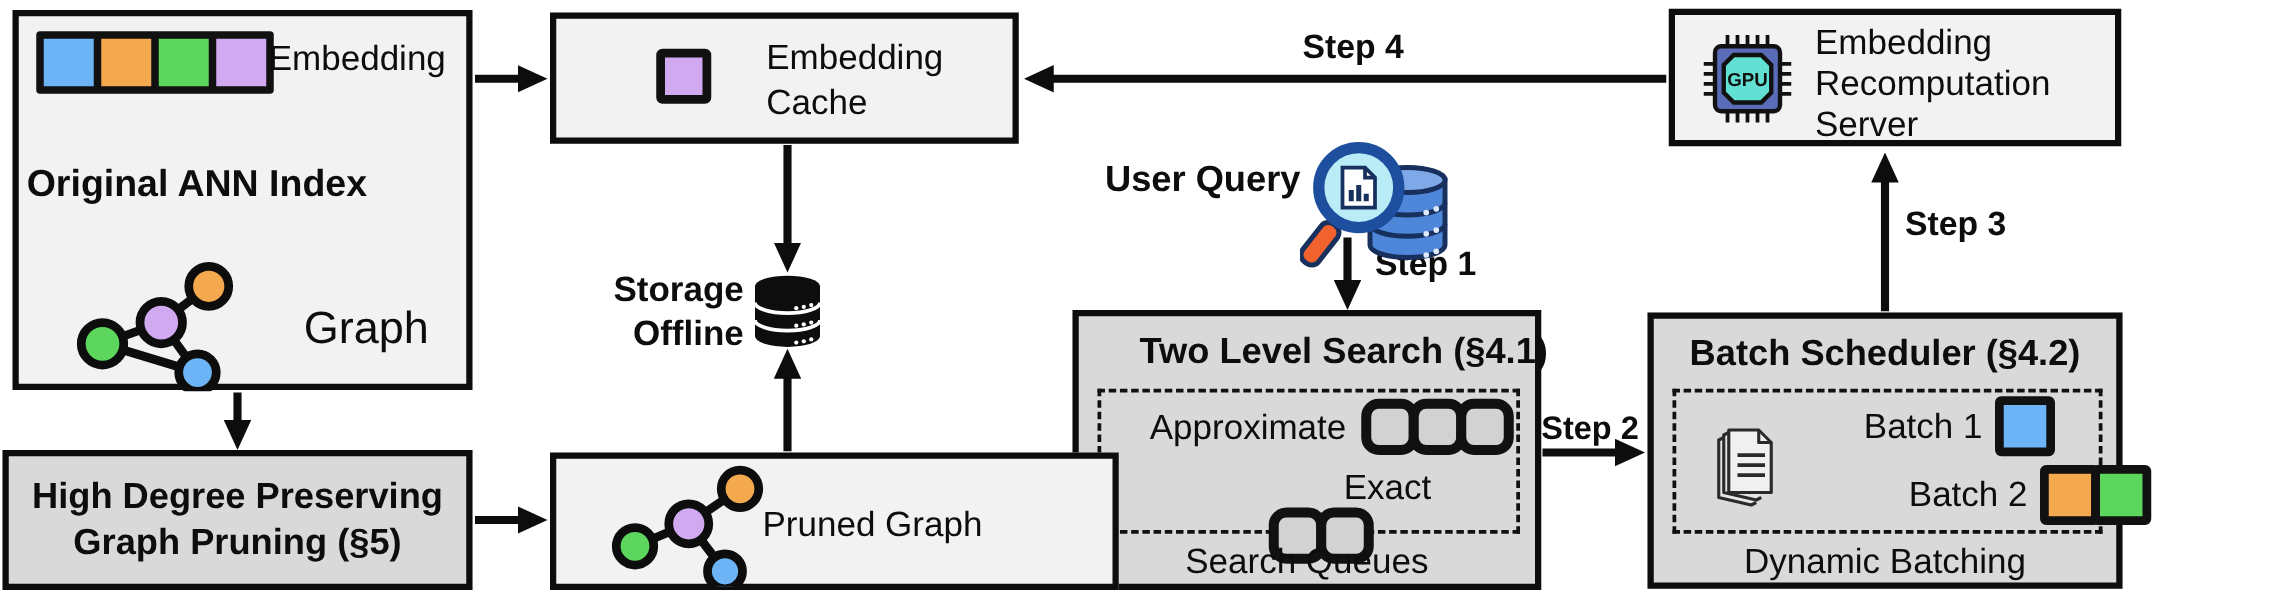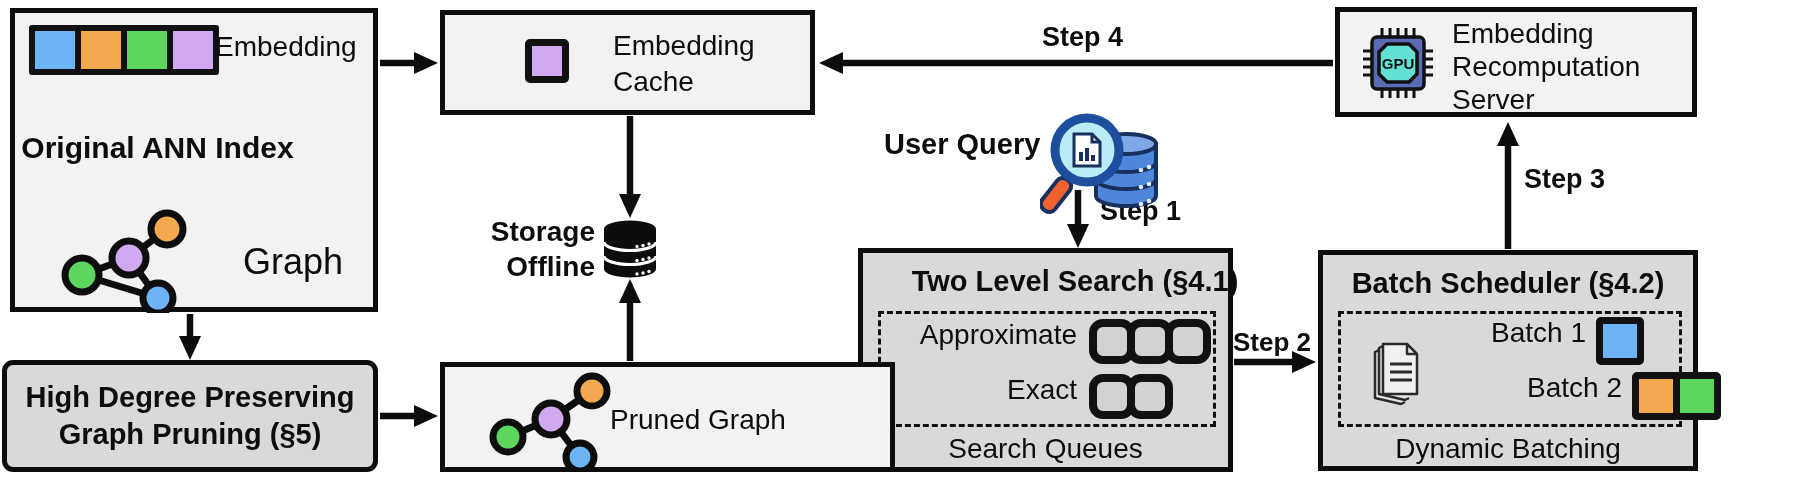--- a/index.html
+++ b/index.html
@@ -20,21 +20,21 @@
   .emb-cell{width:40px;height:38px;}
 
   
   .sq{box-sizing:border-box;border:7px solid #111;border-radius:5px;}
 
   
   .qsq{width:46px;height:45px;box-sizing:border-box;border:8px solid #111;border-radius:14px;background:#d2d2d2;margin-right:-8px;}
 
   .dashed{position:absolute;border:3.5px dashed #111;box-sizing:border-box;}
 
-  .row{display:flex;}
+  .row{display:flex;align-items:center;}
 
   svg.overlay{position:absolute;left:0;top:0;width:1817px;height:481px;pointer-events:none;}
   .icon-abs{position:absolute;}
 </style>
 </head>
 <body>
 
 <div class="canvas">
 
   <svg class="overlay">
@@ -153,21 +153,21 @@
     <div class="t bold center" style="left:0;top:12px;width:424px;font-size:29px;">Two Level Search (§4.1)</div>
     <div class="dashed" style="left:15px;top:58px;width:338px;height:116px;">
       <div class="row" style="position:absolute;left:0;top:5px;width:100%;">
         <div class="right" style="width:196px;font-size:28px;">Approximate</div>
         <div class="row" style="margin-left:12px;">
           <div class="qsq"></div>
           <div class="qsq"></div>
           <div class="qsq"></div>
         </div>
       </div>
-      <div class="row" style="position:absolute;left:0;top:60px;width:100%;">
+      <div class="row" style="position:absolute;left:0;top:60px;width:100%;flex-direction:column;">
         <div class="right" style="width:196px;font-size:28px;">Exact</div>
         <div class="row" style="margin-left:12px;">
           <div class="qsq"></div>
           <div class="qsq"></div>
         </div>
       </div>
     </div>
     <div class="t center" style="left:0;top:180px;width:365px;font-size:28px;">Search Queues</div>
   </div>
 
@@ -230,21 +230,21 @@
       <path d="M27,19 h22 l8,8 v22 l-8,8 h-22 l-8,-8 v-22 Z" fill="#63e0d4" stroke="#111" stroke-width="3.5"></path>
       <text x="38" y="44" text-anchor="middle" font-size="15" font-weight="bold" fill="#111" font-family="Liberation Sans, DejaVu Sans, sans-serif">GPU</text>
     </svg>
     <div class="t" style="left:112px;top:5px;font-size:28px;line-height:33px;">
       <div>Embedding</div>
       <div>Recomputation</div>
       <div>Server</div>
     </div>
   </div>
 
-  <div class="box bg-dark" style="left:2px;top:360px;width:376px;height:112px;border-radius:11px;">
+  <div class="box bg-dark" style="left:2px;top:360px;width:376px;height:112px;">
     <div class="t bold center" style="left:0;top:14px;width:366px;font-size:29px;line-height:37px;">
       <div>High Degree Preserving</div>
       <div>Graph Pruning (§5)</div>
     </div>
   </div>
 
   <div class="box bg-light" style="left:440px;top:362px;width:455px;height:110px;">
     <svg class="icon-abs" style="left:22px;top:4px;" width="150" height="98" viewBox="0 0 150 98">
       <g stroke="#0d0d0d" stroke-width="7">
         <line x1="84" y1="48" x2="125" y2="20"></line>

